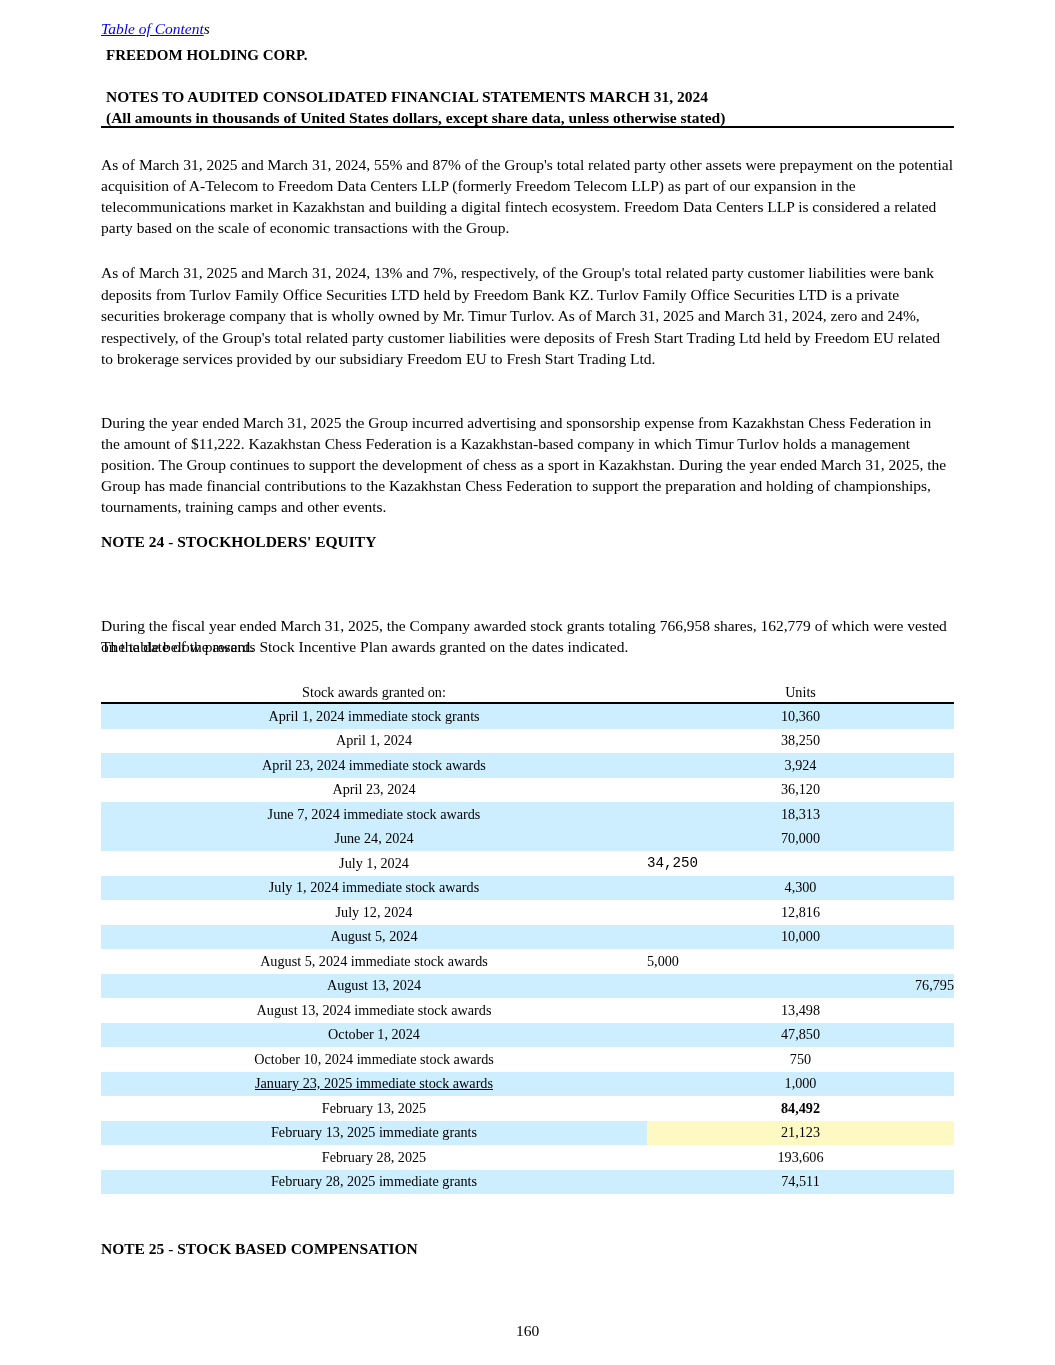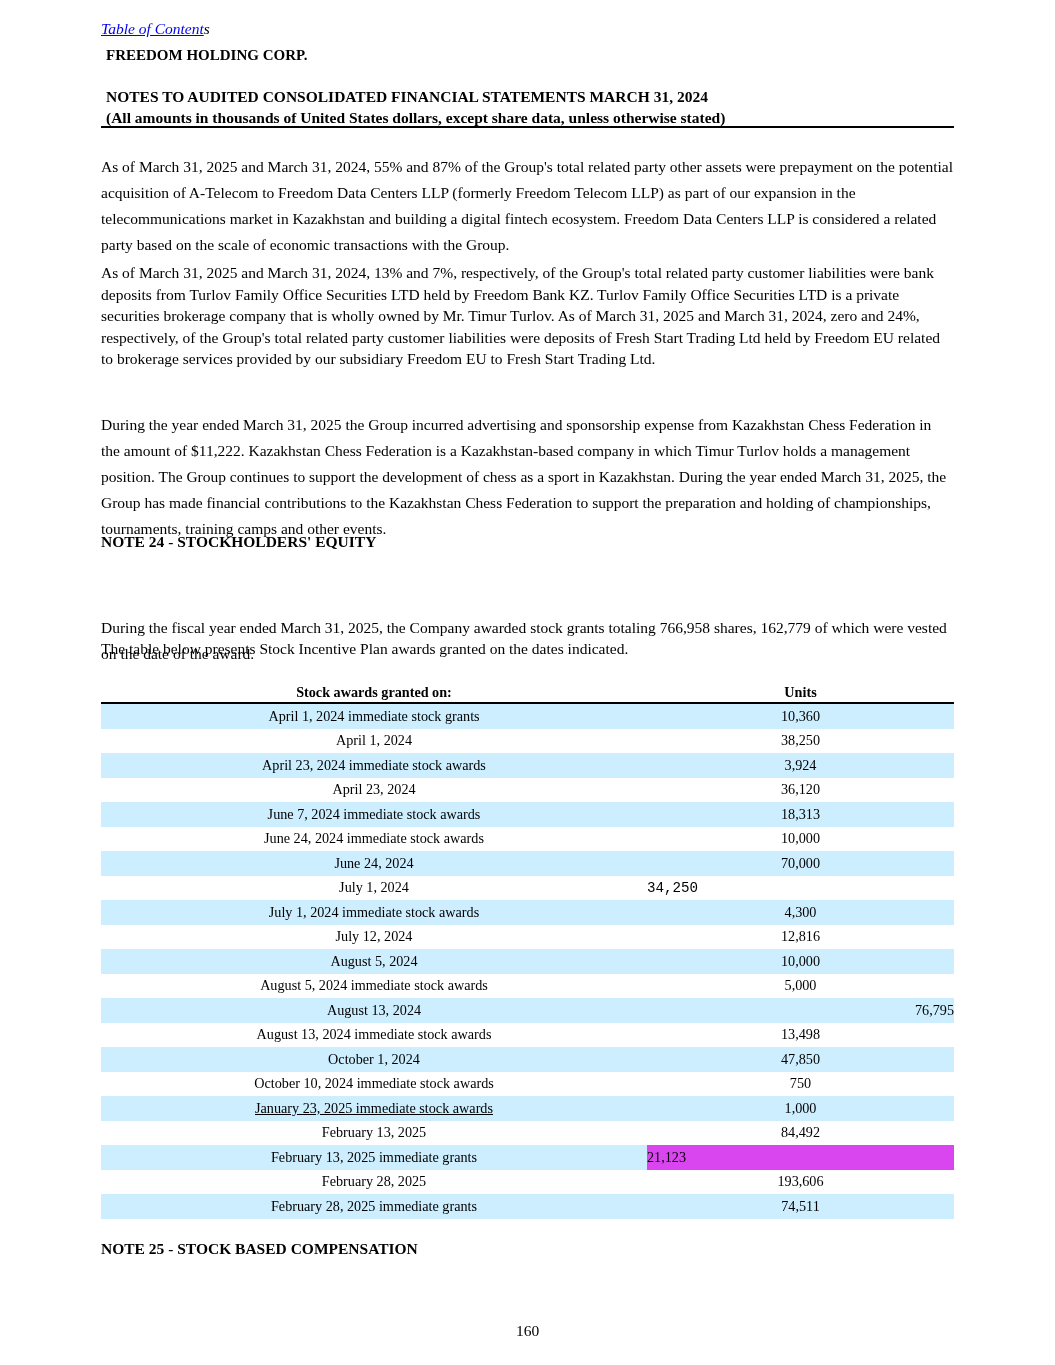--- a/index.html
+++ b/index.html
@@ -21,31 +21,31 @@
   }
   .notes-title {
     position: absolute; top: 86px; left: 5px;
     font-weight: bold; font-size: 15.5px; line-height: 21px;
   }
   .header-rule {
     position: absolute; top: 126px; left: 0; width: 853px; height: 2px; background: #000;
   }
   .para {
     position: absolute; left: 0; width: 853px;
-    font-size: 15.5px; line-height: 26px; text-align: left;
+    font-size: 15.5px; line-height: 21px; text-align: left;
   }
   .heading {
     position: absolute; left: 0; font-weight: bold; font-size: 15.5px;
   }
   table.awards {
     position: absolute; top: 680px; left: 0; width: 853px;
     border-collapse: collapse; font-size: 14.2px;
   }
   table.awards th {
-    font-weight: bold; height: 21px; padding: 0; text-align: center;
+    font-weight: normal; height: 21px; padding: 0; text-align: center;
     border-bottom: 2px solid #000; vertical-align: bottom; padding-bottom: 1px;
   }
   table.awards td { height: 24.5px; padding: 0; text-align: center; }
   table.awards tr.shade td { background: #cceeff; }
   .col-date { width: 546px; }
   .col-units { width: 307px; }
   table.awards td.units { text-align: left; padding-left: 131px; }
   .page-number {
     position: absolute; top: 1322px; left: 0; width: 853px; text-align: center; font-size: 15.5px;
   }
@@ -98,24 +98,20 @@
           <td class="units" style="background: rgb(204, 238, 255); text-align: center; padding-left: 0px;">3,924</td>
         </tr>
         <tr>
           <td>April 23, 2024</td>
           <td class="units" style="text-align: center; padding-left: 0px;">36,120</td>
         </tr>
         <tr class="shade">
           <td style="background: rgb(204, 238, 255);">June 7, 2024 immediate stock awards</td>
           <td class="units" style="background: rgb(204, 238, 255); text-align: center; padding-left: 0px;">18,313</td>
         </tr>
-        <tr>
-          <td>June 24, 2024 immediate stock awards</td>
-          <td class="units" style="text-align: center; padding-left: 0px;">10,000</td>
-        </tr>
         <tr class="shade">
           <td style="background: rgb(204, 238, 255);">June 24, 2024</td>
           <td class="units" style="background: rgb(204, 238, 255); text-align: center; padding-left: 0px;">70,000</td>
         </tr>
         <tr>
           <td>July 1, 2024</td>
           <td class="units" style="text-align: left; padding-left: 0px; font-family: Liberation Mono, monospace;">34,250</td>
         </tr>
         <tr class="shade">
           <td style="background: rgb(204, 238, 255);">July 1, 2024 immediate stock awards</td>
@@ -124,21 +120,21 @@
         <tr>
           <td>July 12, 2024</td>
           <td class="units" style="text-align: center; padding-left: 0px;">12,816</td>
         </tr>
         <tr class="shade">
           <td style="background: rgb(204, 238, 255);">August 5, 2024</td>
           <td class="units" style="background: rgb(204, 238, 255); text-align: center; padding-left: 0px;">10,000</td>
         </tr>
         <tr>
           <td>August 5, 2024 immediate stock awards</td>
-          <td class="units" style="text-align: center; padding-left: 0px; font-family: Liberation Serif, serif;">5,000</td>
+          <td class="units" style="text-align: left; padding-left: 0px; font-family: Liberation Serif, serif;">5,000</td>
         </tr>
         <tr class="shade">
           <td style="background: rgb(204, 238, 255);">August 13, 2024</td>
           <td class="units" style="background: rgb(204, 238, 255); text-align: right; padding-left: 0px;">76,795</td>
         </tr>
         <tr>
           <td>August 13, 2024 immediate stock awards</td>
           <td class="units" style="text-align: center; padding-left: 0px;">13,498</td>
         </tr>
         <tr class="shade">
@@ -148,25 +144,25 @@
         <tr>
           <td>October 10, 2024 immediate stock awards</td>
           <td class="units" style="text-align: center; padding-left: 0px;">750</td>
         </tr>
         <tr class="shade">
           <td style="background: rgb(204, 238, 255); text-decoration: underline;">January 23, 2025 immediate stock awards</td>
           <td class="units" style="background: rgb(204, 238, 255); text-align: center; padding-left: 0px;">1,000</td>
         </tr>
         <tr>
           <td>February 13, 2025</td>
-          <td class="units" style="text-align: center; padding-left: 0px;">84,492</td>
+          <td class="units" style="text-align: center; padding-left: 0px; font-weight: bold;">84,492</td>
         </tr>
         <tr class="shade">
           <td style="background: rgb(204, 238, 255);">February 13, 2025 immediate grants</td>
-          <td class="units" style="background: #d946ef; padding-left: 0px;">21,123</td>
+          <td class="units" style="background: #fef9c3; text-align: center; padding-left: 0px;">21,123</td>
         </tr>
         <tr>
           <td>February 28, 2025</td>
           <td class="units" style="text-align: center; padding-left: 0px;">193,606</td>
         </tr>
         <tr class="shade">
           <td style="background: rgb(204, 238, 255);">February 28, 2025 immediate grants</td>
           <td class="units" style="background: rgb(204, 238, 255); text-align: center; padding-left: 0px;">74,511</td>
         </tr>
       </tbody>

